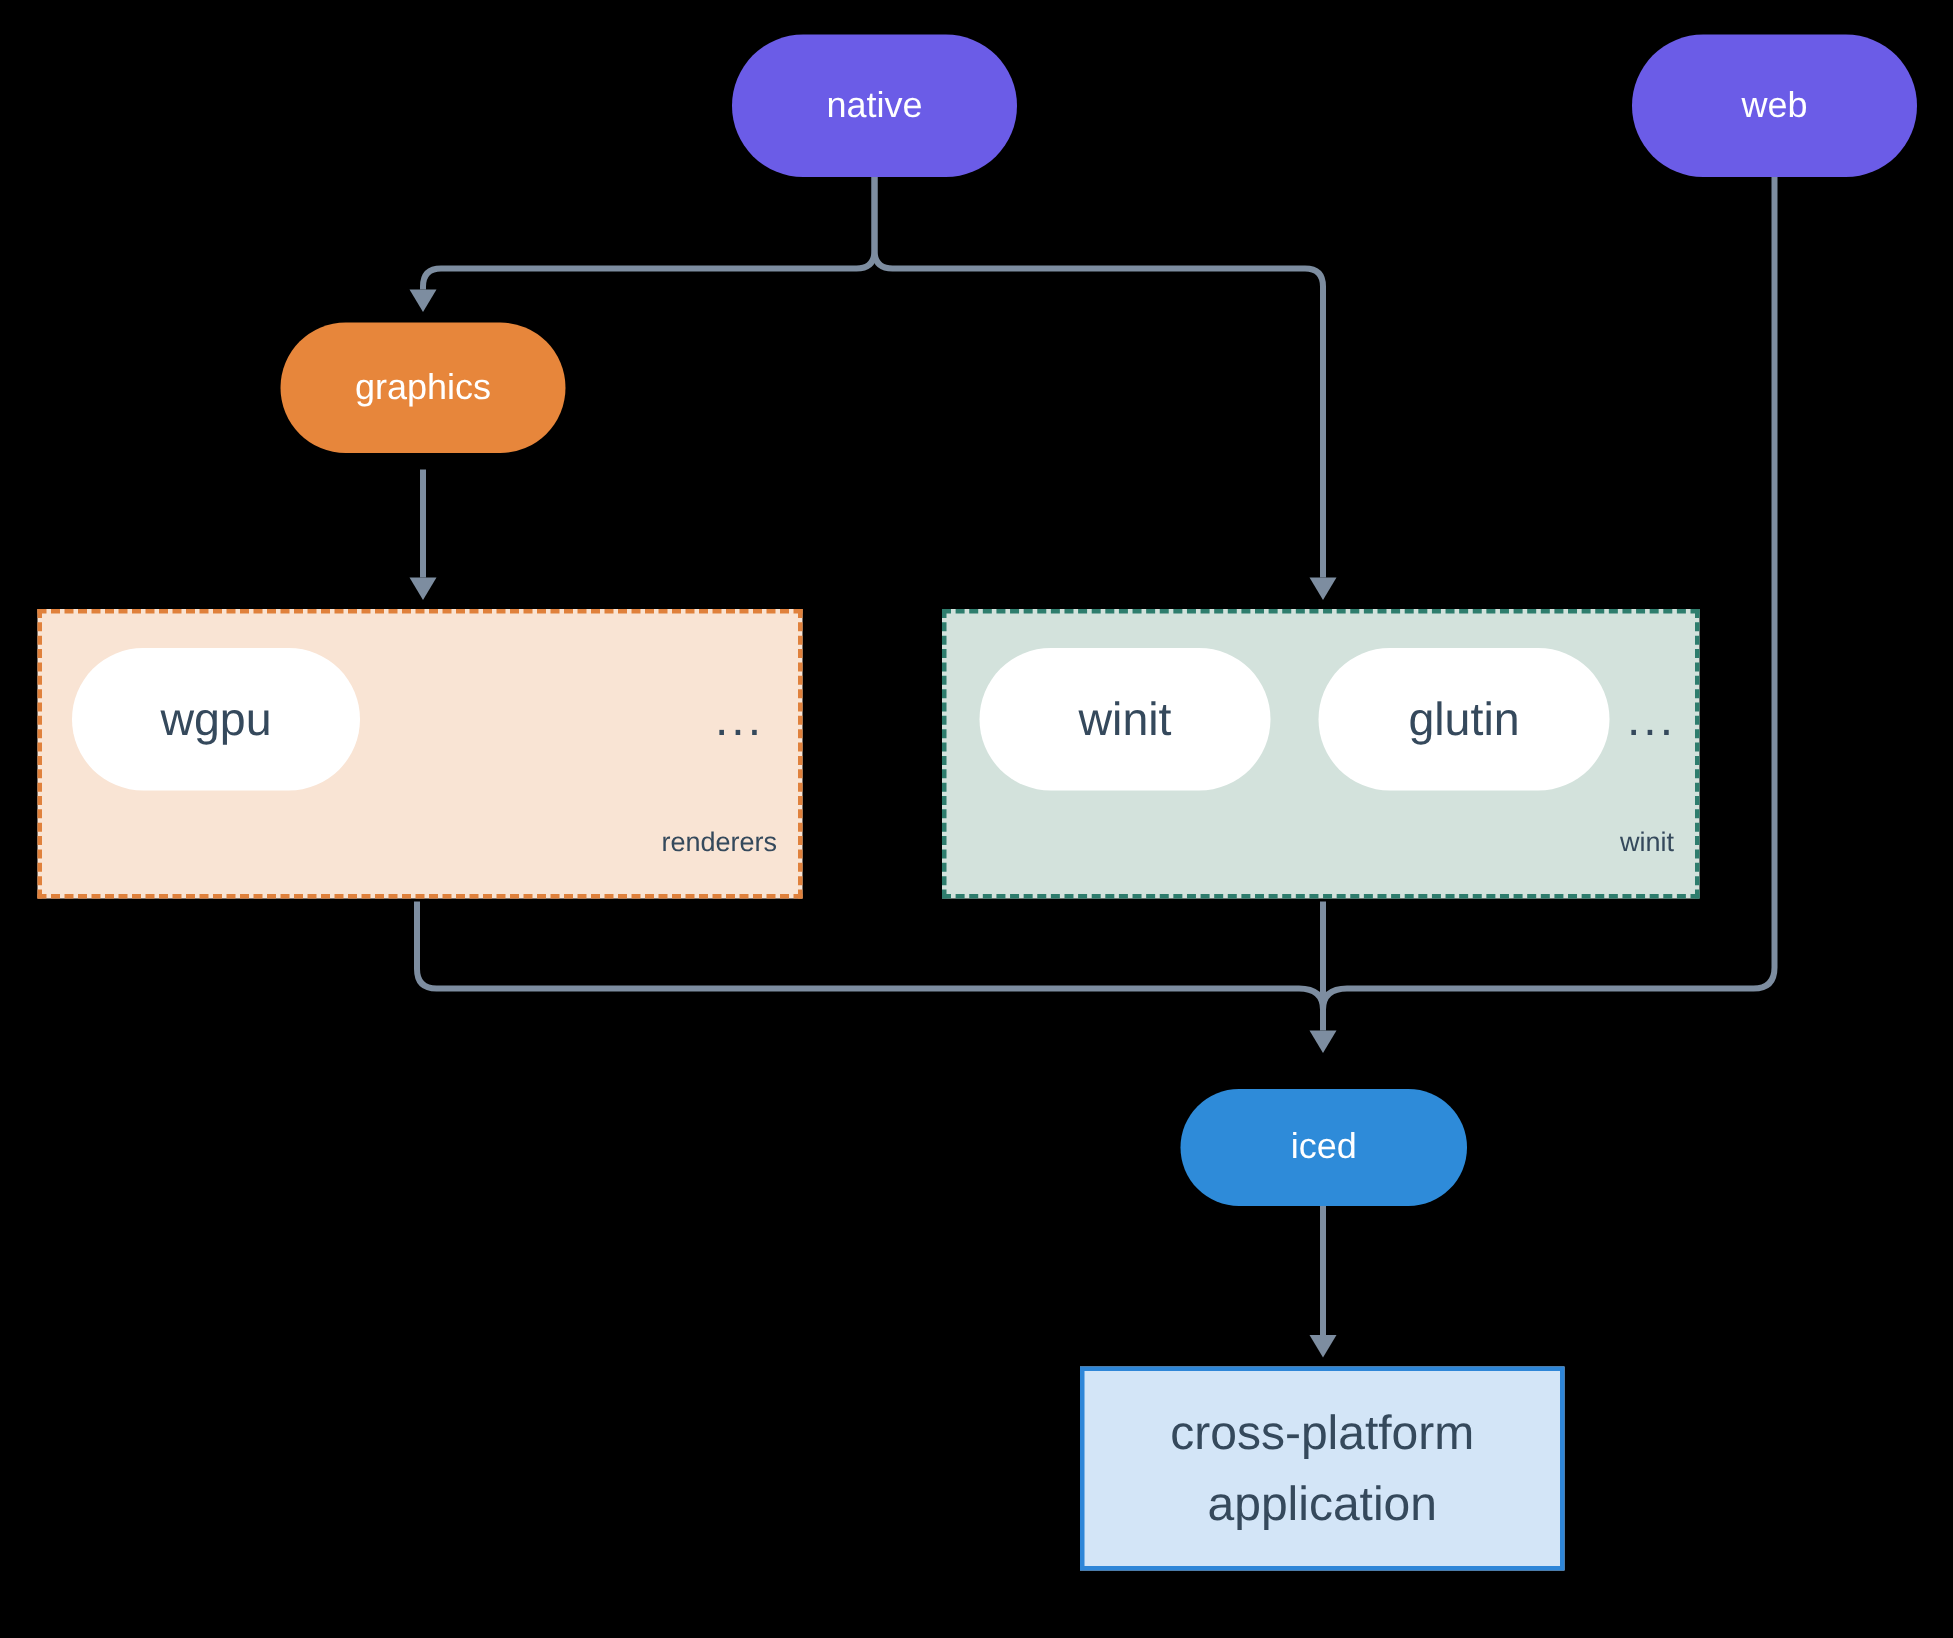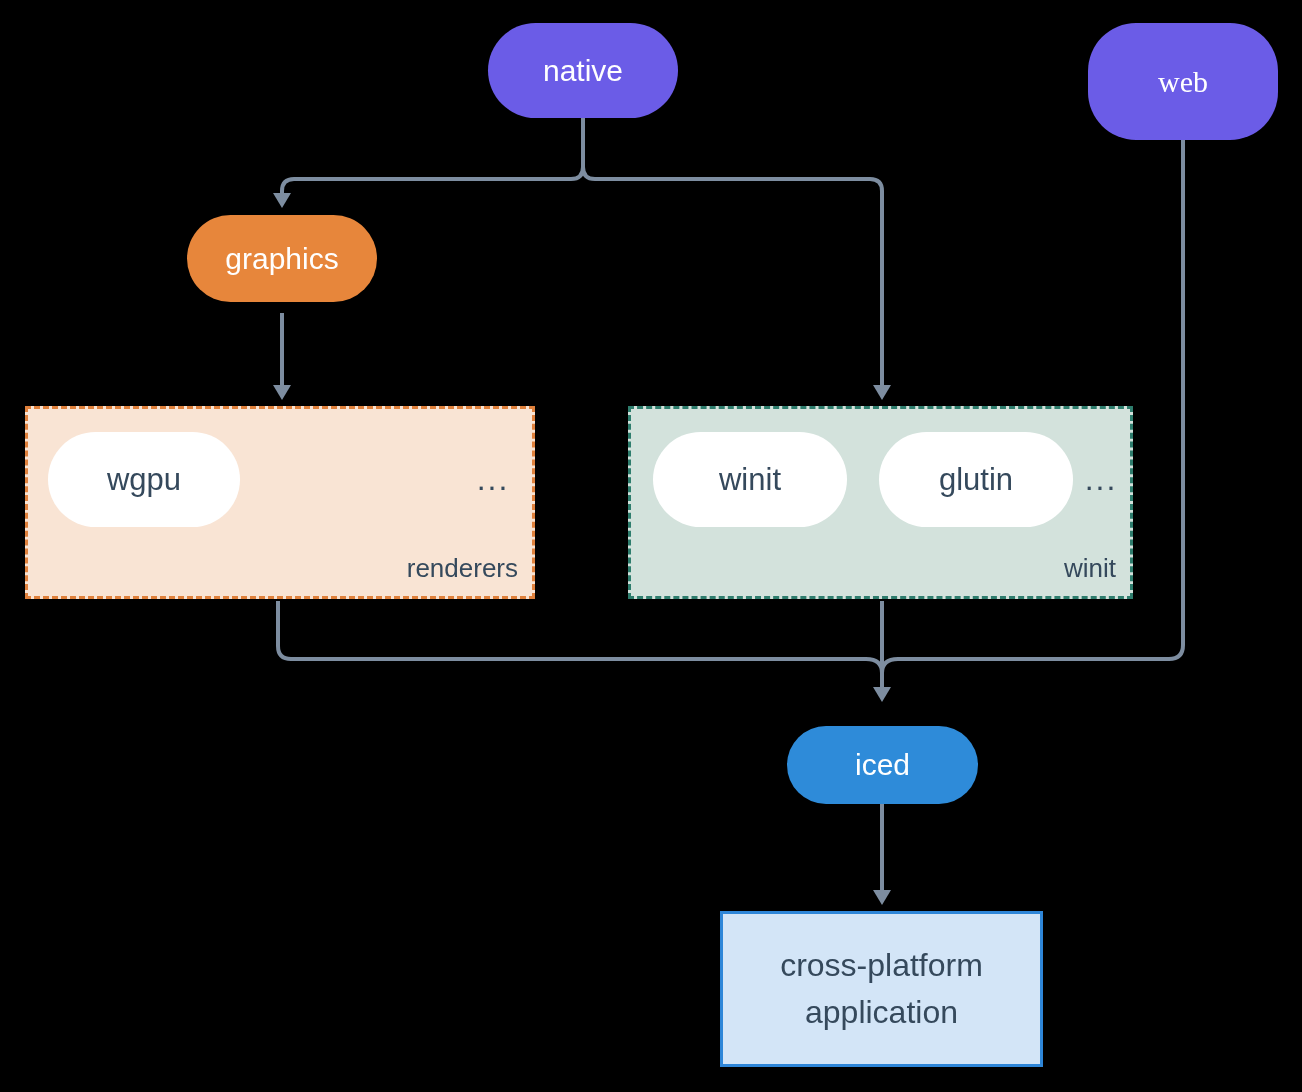--- a/index.html
+++ b/index.html
@@ -20,21 +20,21 @@
     left: 0; top: 0;
     width: 1302px;
     height: 1092px;
   }
   .pill {
     position: absolute;
     border-radius: 48px;
     display: flex;
     align-items: center;
     justify-content: center;
-    font-size: 30px;
+    font-size: 24px;
     color: #ffffff;
   }
   .pill.purple { background: var(--c-purple, #6b5ce7); }
   .pill.orange { background: var(--c-orange, #e7863b); }
   .pill.blue   { background: var(--c-blue, #2e8bd9); }
   .pill.white  {
     background: var(--c-pill-white, #ffffff);
     color: var(--c-dark-text, #35495c);
     font-size: 31px;
     text-align: center;
@@ -48,42 +48,42 @@
     border: 3px dashed var(--c-peach-border, #e0813c);
   }
   .group.shells {
     background: var(--c-green-fill, #d3e2dc);
     border: 3px dashed var(--c-green-border, #2e7d6d);
     padding-left: 12px;
   }
   .group-label {
     position: absolute;
     right: 14px;
-    bottom: 12px;
-    font-size: 26px;
+    bottom: 24px;
+    font-size: 18px;
     color: var(--c-dark-text, #35495c);
   }
   .more-dots {
     position: absolute;
     top: 26px;
     height: 95px;
     width: 56px;
     display: flex;
     align-items: center;
     justify-content: center;
     font-size: 32px;
     letter-spacing: 2px;
     color: var(--c-dark-text, #35495c);
   }
   .app-box {
     position: absolute;
     left: 720px;
     top: 911px;
     width: 323px;
-    height: 156px;
+    height: 136px;
     box-sizing: border-box;
     background: var(--c-app-fill, #d3e5f7);
     border: 3px solid var(--c-app-border, #2e86d8);
     display: flex;
     flex-direction: column;
     align-items: center;
     justify-content: center;
     font-size: 32px;
     line-height: 1.48;
     color: var(--c-dark-text, #35495c);
@@ -111,21 +111,21 @@
 
     <path d="M882,601 L882,687" style="stroke:var(--c-line,#7d8da0); stroke-width:4; fill:none;"></path>
     <polygon points="873,687 891,687 882,702" style="fill:var(--c-line,#7d8da0);"></polygon>
 
     <path d="M882,803 L882,890" style="stroke:var(--c-line,#7d8da0); stroke-width:4; fill:none;"></path>
     <polygon points="873,890 891,890 882,905" style="fill:var(--c-line,#7d8da0);"></polygon>
   </svg>
 
   <div class="pill purple" style="left:488px; top:23px; width:190px; height:95px;">native</div>
 
-  <div class="pill purple" style="left:1088px; top:23px; width:190px; height:117px;font-family:Liberation Serif, serif;">web</div>
+  <div class="pill purple" style="left:1088px; top:23px; width:190px; height:95px;">web</div>
 
   <div class="pill orange" style="left:187px; top:215px; width:190px; height:87px;">graphics</div>
 
   <div class="group renderers" style="left:25px; top:406px; width:510px; height:193px;">
     <div class="pill white" style="left:20px; top:23px; width:192px; height:95px;">wgpu</div>
     <div class="more-dots" style="left:437px; top:23px;">...</div>
     <div class="group-label">renderers</div>
   </div>
 
   <div class="group shells" style="left:628px; top:406px; width:505px; height:193px;">

